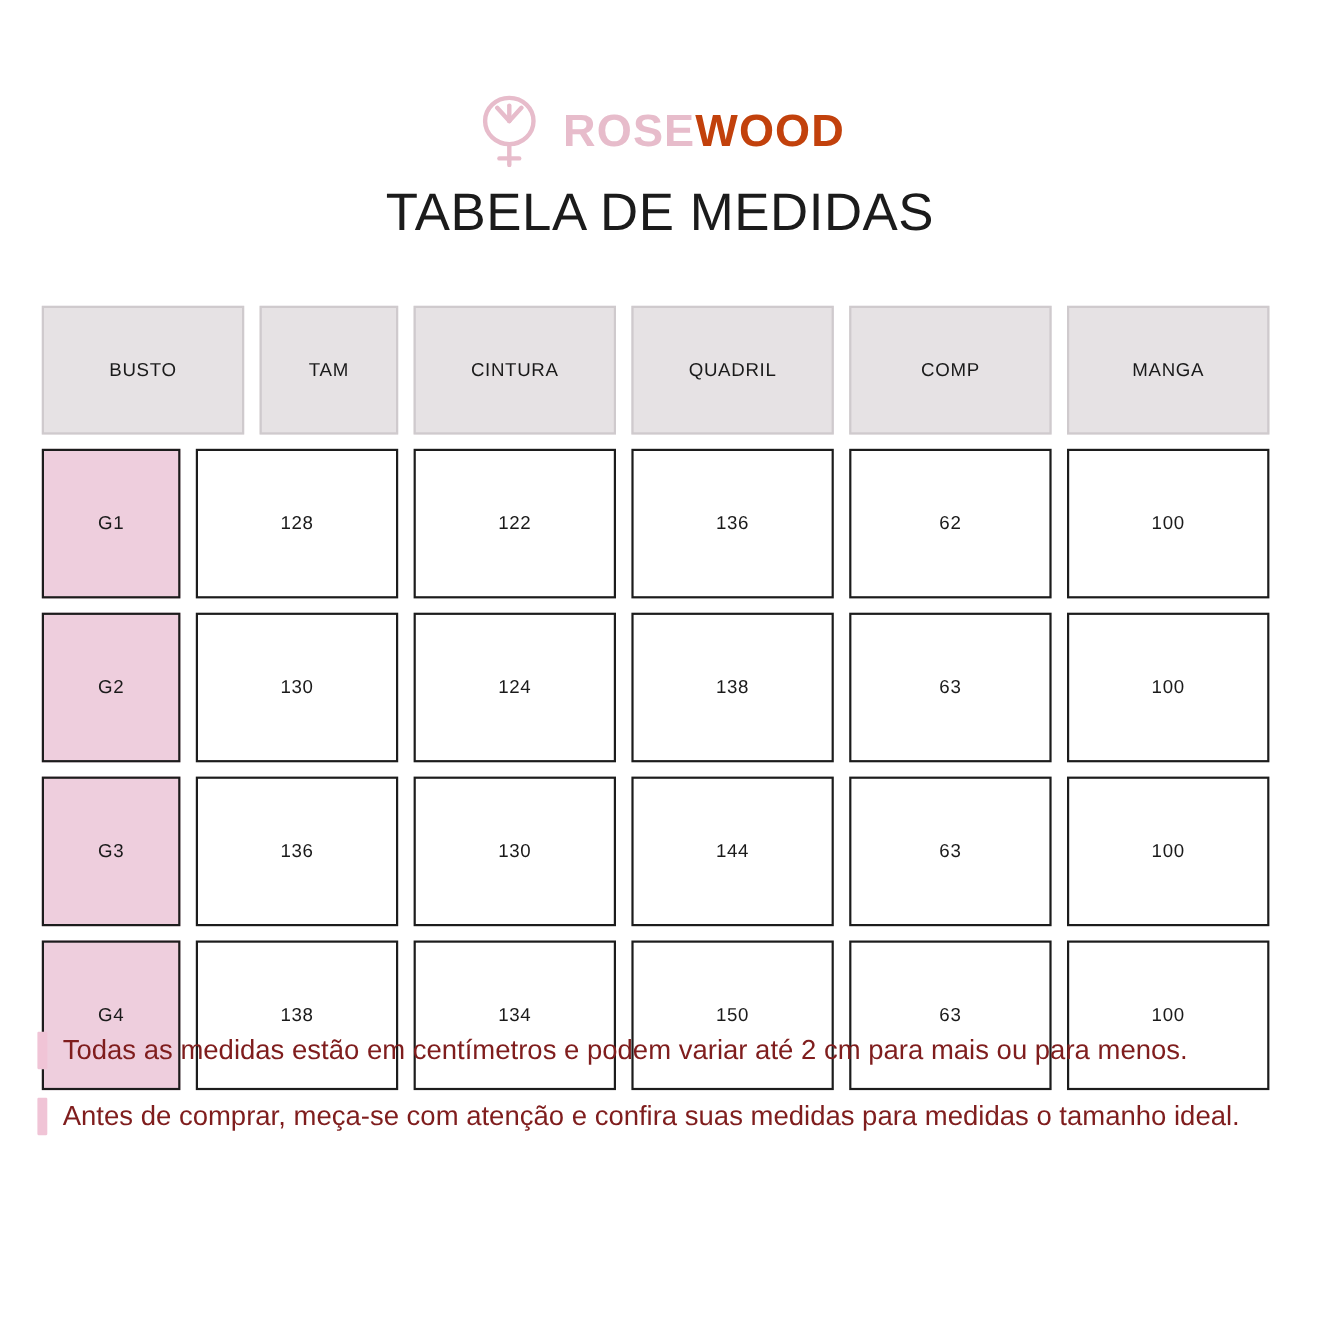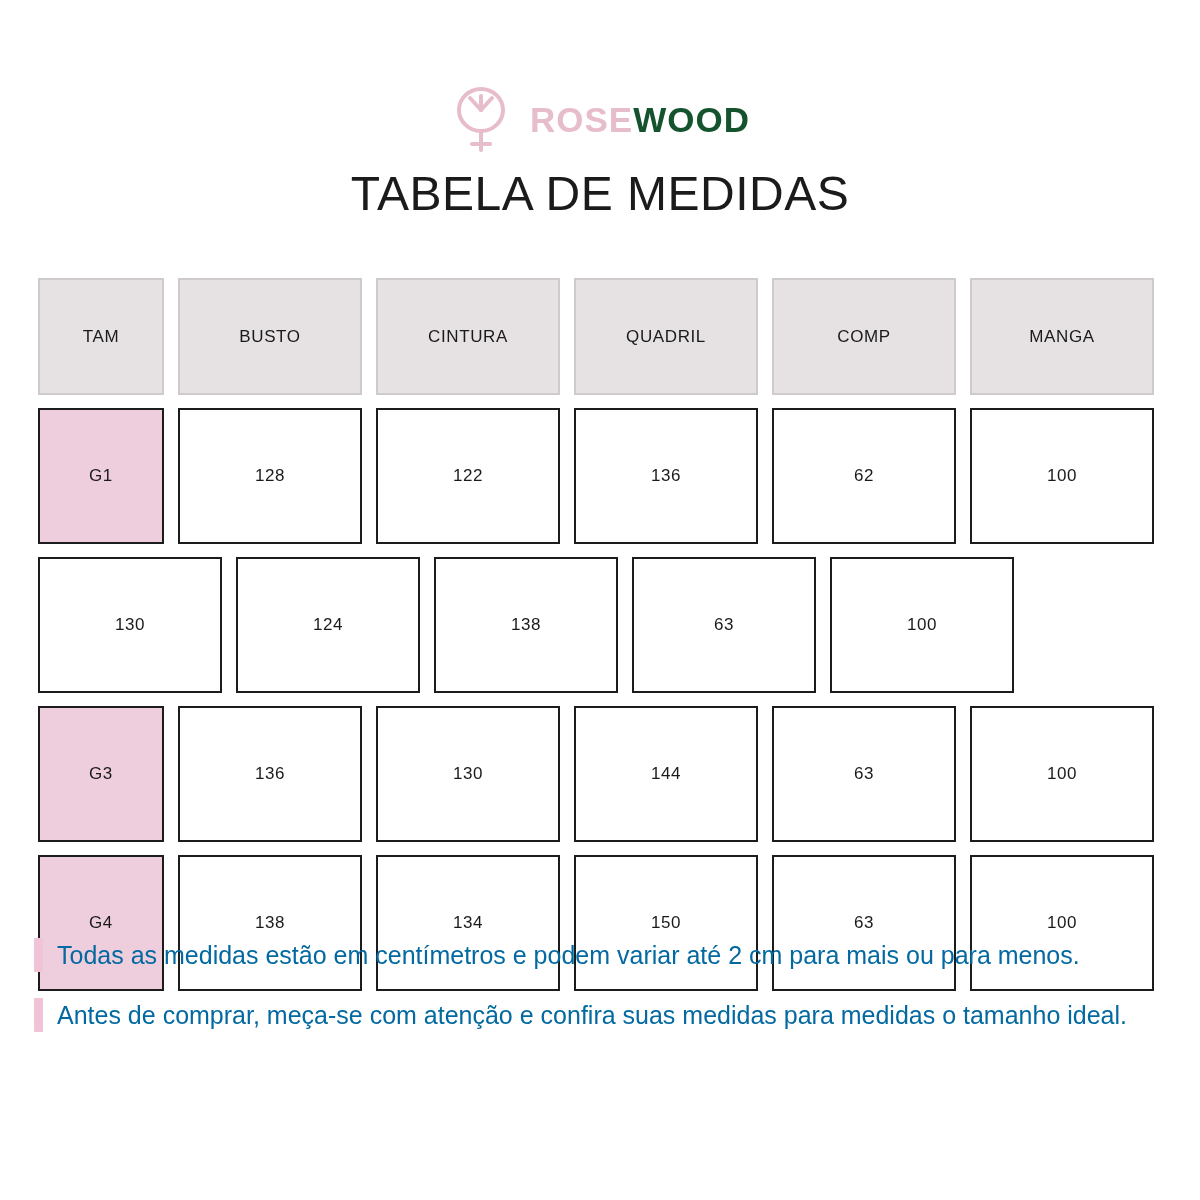--- a/index.html
+++ b/index.html
@@ -27,28 +27,28 @@
     gap: 18px;
     padding-top: 86px;
   }
   .brand-logo {
     width: 62px;
     height: 66px;
     flex: 0 0 auto;
     display: block;
   }
   .brand-name {
-    font-size: 35px;
+    font-size: 41px;
     font-weight: bold;
     letter-spacing: 1px;
     color: #e3b9c8;
     line-height: 1;
     display: flex;
   }
-  .brand-name .ch-dark { color: #14532d; }
+  .brand-name .ch-dark { color: #c2410c; }
   .brand-name .ch-light { color: #e7bccb; }
 
   .doc-title {
     text-align: center;
     font-size: 48px;
     color: #1b1b1b;
     letter-spacing: 0.5px;
     margin-top: 14px;
     font-weight: normal;
   }
@@ -108,21 +108,21 @@
   }
   .note-bar {
     width: 9px;
     background: #f0c4d6;
     flex: 0 0 auto;
     border-radius: 1px;
   }
   .note-text {
     font-size: 25px;
     line-height: 1.32;
-    color: #0369a1;
+    color: #7f1d1d;
     padding-top: 1px;
   }
 </style>
 </head>
 <body>
 
 <div class="page">
 
   <div class="brand">
     <span class="brand-logo-wrap">
@@ -139,38 +139,39 @@
       <span class="ch-light">ROSE</span>
         <span class="ch-dark">WOOD</span>
     </span>
   </div>
 
   <h1 class="doc-title">TABELA DE MEDIDAS</h1>
 
   <div class="table">
 
     <div class="row header">
+      <div class="cell c-data">BUSTO</div>
       <div class="cell c-tam">TAM</div>
-      <div class="cell c-data">BUSTO</div>
       <div class="cell c-data">CINTURA</div>
       <div class="cell c-data">QUADRIL</div>
       <div class="cell c-data">COMP</div>
       <div class="cell c-data">MANGA</div>
     </div>
 
     <div class="row body">
       <div class="cell c-tam">G1</div>
       <div class="cell c-data">128</div>
       <div class="cell c-data">122</div>
       <div class="cell c-data">136</div>
       <div class="cell c-data">62</div>
       <div class="cell c-data">100</div>
     </div>
 
     <div class="row body">
+      <div class="cell c-tam">G2</div>
       <div class="cell c-data">130</div>
       <div class="cell c-data">124</div>
       <div class="cell c-data">138</div>
       <div class="cell c-data">63</div>
       <div class="cell c-data">100</div>
     </div>
 
     <div class="row body">
       <div class="cell c-tam">G3</div>
       <div class="cell c-data">136</div>

